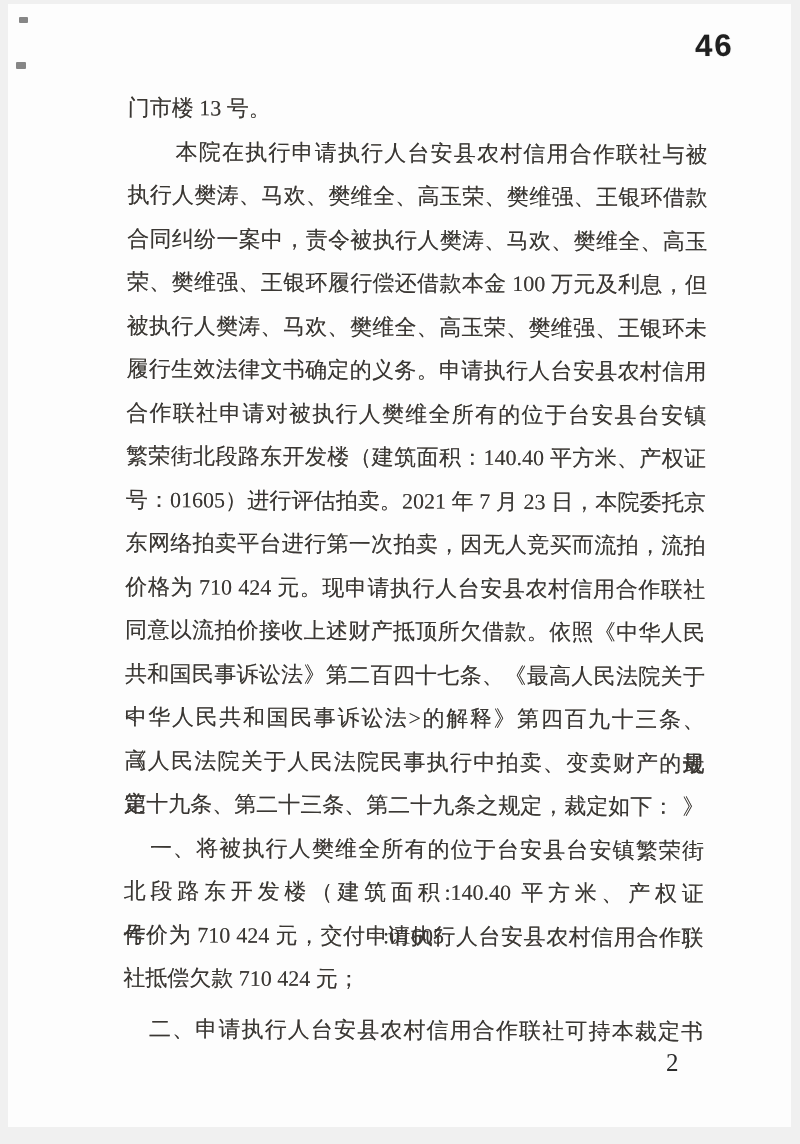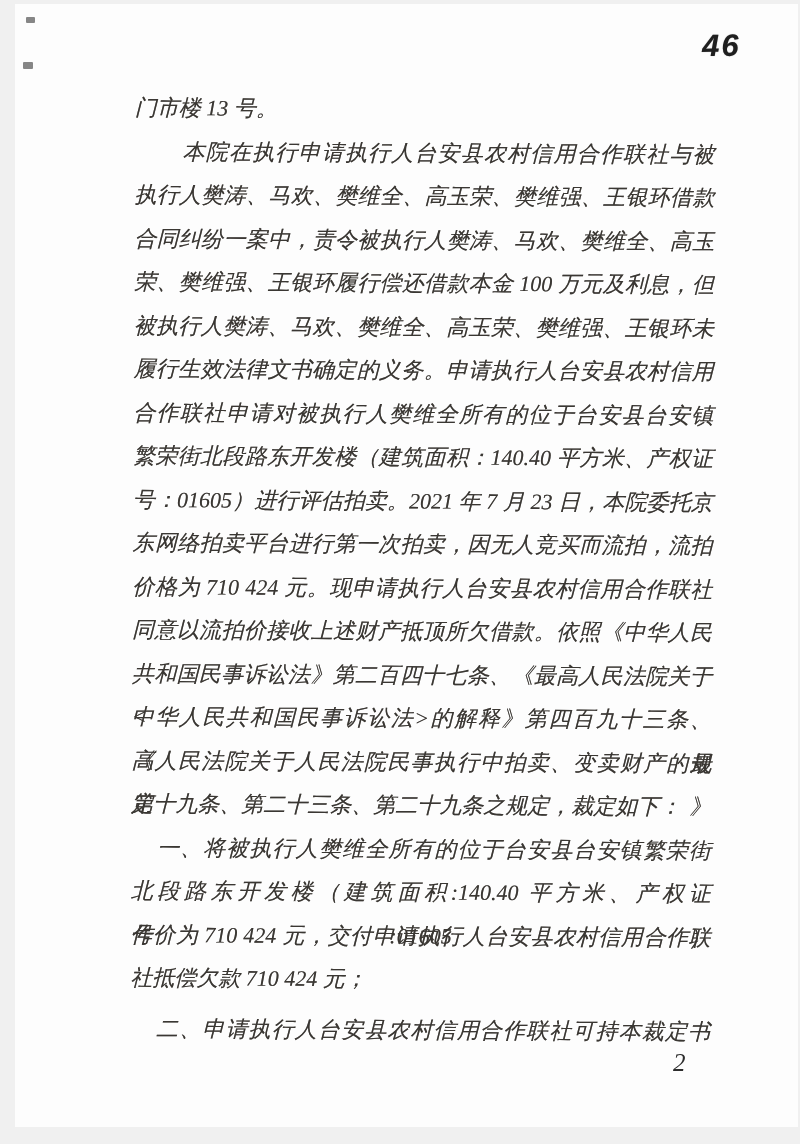--- a/index.html
+++ b/index.html
@@ -11,24 +11,23 @@
   html,body{margin:0;padding:0;}
   body{
     width:800px;height:1144px;
     background:var(--scan-bg);
     position:relative;
     font-family:"Liberation Serif","DejaVu Serif",serif;
     overflow:hidden;
   }
   .page{
     position:absolute;
-    left:15px;top:4px;
+    left:8px;top:4px;
     width:783px;height:1123px;
     background:var(--paper);
-    font-style:italic;
   }
   
   .corner-number{
     position:absolute;
     left:687px;top:24px;
     font-family:"Liberation Sans","DejaVu Sans",sans-serif;
     font-weight:700;
     font-size:31px;
     letter-spacing:2px;
     color:var(--annotation);

